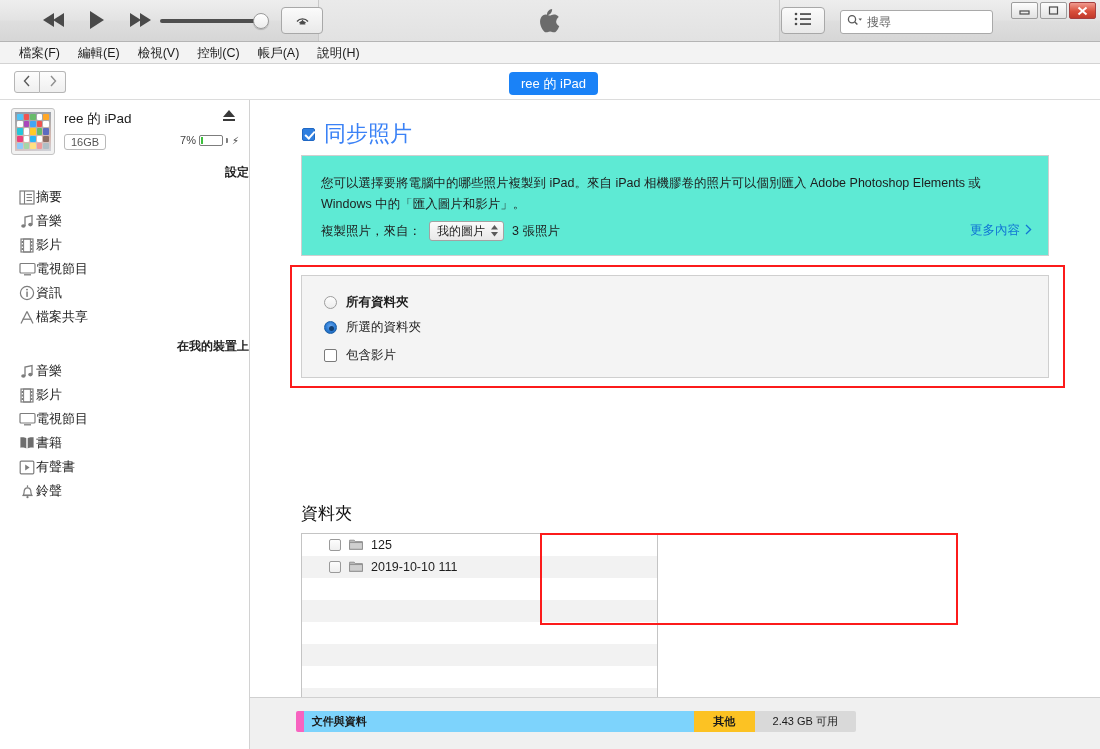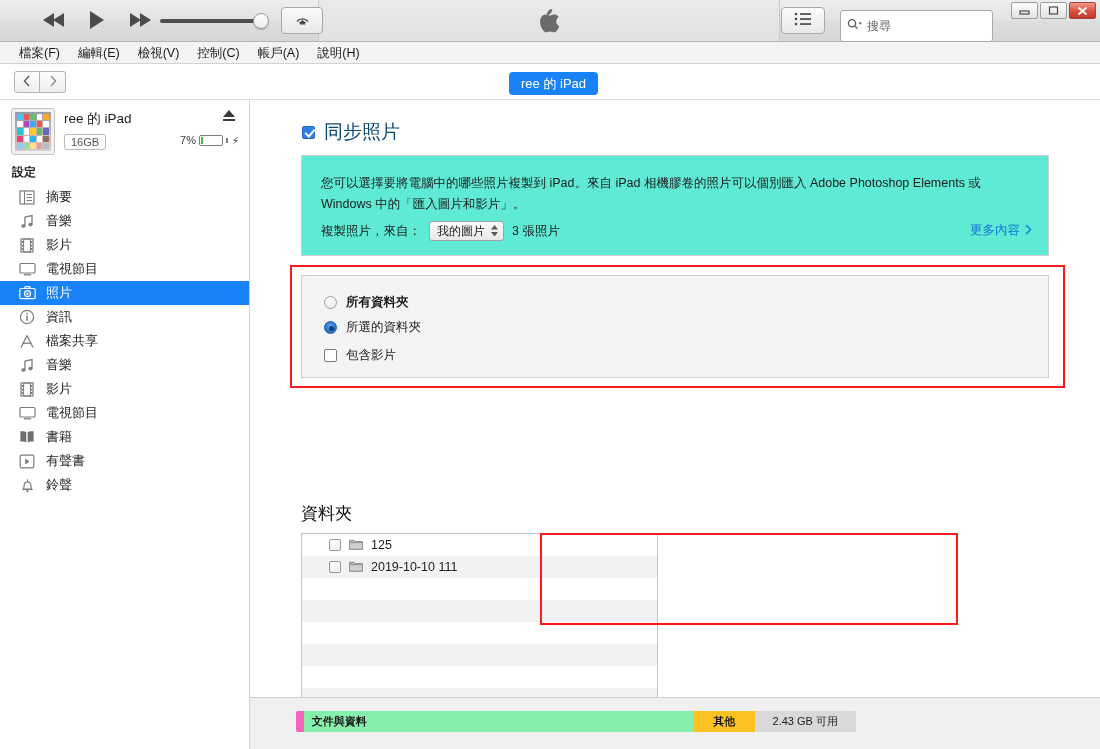--- a/index.html
+++ b/index.html
@@ -44,21 +44,21 @@
 
   .apple-logo { position: absolute; left: 536px; top: 7px; width: 28px; height: 28px;
     display: flex; align-items: center; justify-content: center; }
 
   .list-btn {
     position: absolute; left: 781px; top: 7px; width: 44px; height: 27px; border-radius: 4px;
     background: linear-gradient(180deg,#fbfbfb 0%,#e9e9e9 100%);
     border: 1px solid #a8a8a8; display: flex; align-items: center; justify-content: center;
   }
   .searchbox {
-    position: absolute; left: 840px; top: 10px; width: 153px; height: 32px;
+    position: absolute; left: 840px; top: 10px; width: 153px; height: 24px;
     background: #ffffff; border: 1px solid #a9a9a9; border-radius: 3px;
     display: flex; align-items: center; padding: 8px 6px;
   }
   .searchbox .sb-text { font-size: 12px; color: #666; margin-left: 4px; }
 
   
   .wincontrols { position: absolute; right: 4px; top: 2px; display: flex; gap: 2px; }
   .wc {
     width: 27px; height: 17px; border: 1px solid #9d9d9d; border-radius: 2px;
     background: linear-gradient(180deg,#fdfdfd 0%,#e2e2e2 100%);
@@ -122,44 +122,44 @@
   }
   .battery-wrap { position: absolute; right: 10px; top: 34px; display: flex; align-items: center; gap: 3px; }
   .batt-pct { font-size: 11px; color: #444; }
   .batt-shell { position: relative; width: 24px; height: 11px; border: 1px solid #7d7d7d;
     border-radius: 2px; background: #fff; }
   .batt-fill { position: absolute; left: 1px; top: 1px; bottom: 1px; width: 2px; background: #3ec03e; }
   .batt-cap { width: 2px; height: 5px; background: #7d7d7d; border-radius: 0 1px 1px 0; }
   .bolt { font-size: 10px; color: #444; margin-left: 1px; }
 
   .sb-group-title {
-    font-size: 12px; font-weight: bold; color: #232323; padding: 9px 0 4px 12px;
+    font-size: 12px; font-weight: bold; color: #232323; padding: 9px 0 4px 12px; text-align: right;
   }
   .sb-item {
-    height: 24px; display: flex; align-items: center; padding-left: 18px; gap: 10px;
+    height: 24px; display: flex; align-items: center; padding-left: 18px; 
     font-size: 13px; color: #232323;
   }
   .sb-item.selected { background: #1a82f7; color: #ffffff; }
   .sb-icon { width: 18px; height: 18px; display: flex; align-items: center; justify-content: center; flex: 0 0 18px; }
   .sb-icon svg { display: block; }
 
   
   .content { position: absolute; left: 250px; top: 100px; width: 850px; height: 597px; background: #fff; }
 
   .sync-head { position: absolute; left: 52px; top: 19px; display: flex; align-items: center; gap: 9px; }
   .cb {
     width: 13px; height: 13px; border: 1px solid #7a7a7a; border-radius: 2px; background: #fff;
     display: inline-block; position: relative; flex: 0 0 13px;
   }
   .cb.checked { background: #2f7fe0; border-color: #2068c4; }
   .cb.checked:after {
     content: ""; position: absolute; left: 4px; top: 0px; width: 4px; height: 8px;
     border: solid #fff; border-width: 0 2px 2px 0; transform: rotate(42deg);
   }
-  .sync-title { font-size: 19px; color: #0c4a6e; }
+  .sync-title { font-size: 22px; color: #3b82f6; }
 
   .info-panel {
     position: absolute; left: 51px; top: 55px; width: 748px; height: 101px;
     background: #5eead4; border: 1px solid #cfcfcf;
   }
   .info-text {
     position: absolute; left: 19px; top: 17px; width: 712px;
     font-size: 12.5px; line-height: 21px; color: #1d1d1d;
   }
   .copy-row { position: absolute; left: 19px; top: 65px; display: flex; align-items: center; gap: 8px; }
@@ -444,31 +444,20 @@
     <div class="sb-item">
       <span class="sb-icon">
         <svg width="17" height="14" viewBox="0 0 17 14">
             <rect x="1" y="1.5" width="15" height="9.5" rx="1" fill="none" stroke="#7d7d7d" stroke-width="1.2"></rect>
             <line x1="5" y1="12.8" x2="12" y2="12.8" stroke="#7d7d7d" stroke-width="1.3"></line>
           </svg>
       </span>
       <span>電視節目</span>
     </div>
 
-    <div class="sb-item selected">
-      <span class="sb-icon">
-        <svg width="17" height="14" viewBox="0 0 17 14">
-            <rect x="0.8" y="2.5" width="15.4" height="10.2" rx="1.4" fill="none" stroke="#ffffff" stroke-width="1.2"></rect>
-            <path d="M5.2 2.5l1.3-1.8h4l1.3 1.8" fill="none" stroke="#ffffff" stroke-width="1.2"></path>
-            <circle cx="8.5" cy="7.7" r="3" fill="none" stroke="#ffffff" stroke-width="1.2"></circle>
-            <circle cx="8.5" cy="7.7" r="1.2" fill="#ffffff"></circle>
-          </svg>
-      </span>
-      <span>照片</span>
-    </div>
 
     <div class="sb-item">
       <span class="sb-icon">
         <svg width="16" height="16" viewBox="0 0 16 16">
             <circle cx="8" cy="8" r="6.6" fill="none" stroke="#7d7d7d" stroke-width="1.2"></circle>
             <circle cx="8" cy="4.6" r="0.95" fill="#7d7d7d"></circle>
             <rect x="7.3" y="6.5" width="1.5" height="5.4" fill="#7d7d7d"></rect>
           </svg>
       </span>
       <span>資訊</span>
@@ -477,20 +466,21 @@
     <div class="sb-item">
       <span class="sb-icon">
         <svg width="16" height="15" viewBox="0 0 16 15">
             <path d="M8 1.5L2 13.5M8 1.5l6 12" fill="none" stroke="#7d7d7d" stroke-width="1.3"></path>
             <line x1="3.6" y1="9.2" x2="12.4" y2="9.2" stroke="#7d7d7d" stroke-width="1.3"></line>
           </svg>
       </span>
       <span>檔案共享</span>
     </div>
 
+    <div class="sb-group-title">在我的裝置上</div>
 
     <div class="sb-item">
       <span class="sb-icon">
         <svg width="15" height="15" viewBox="0 0 15 15">
             <path d="M5 12V3l7-1.4v9" fill="none" stroke="#7d7d7d" stroke-width="1.3"></path>
             <ellipse cx="3.4" cy="12" rx="2.2" ry="1.8" fill="#7d7d7d"></ellipse>
             <ellipse cx="10.4" cy="10.6" rx="2.2" ry="1.8" fill="#7d7d7d"></ellipse>
           </svg>
       </span>
       <span>音樂</span>
@@ -635,20 +625,20 @@
       <div class="frow alt"></div>
       <div class="frow"></div>
       <div class="frow alt"></div>
     </div>
     <div class="redbox" id="redbox-folders"></div>
   </div>
 
   <div class="bottombar">
     <div class="capbar">
       <div class="capseg" style="width:8px;background:#f763c0;"></div>
-      <div class="capseg" style="width:400px;background:#86efac;justify-content:flex-start;padding-left:8px;">文件與資料</div>
+      <div class="capseg" style="width:400px;background:#7dd3fc;justify-content:flex-start;padding-left:8px;">文件與資料</div>
       <div class="capseg" style="width:62px;background:#fcc223;">其他</div>
       <div class="capseg" style="width:104px;background:#d9d9d9;font-weight:normal;">2.43 GB 可用</div>
     </div>
 
   </div>
 
 </div>
 
 </body></html>

